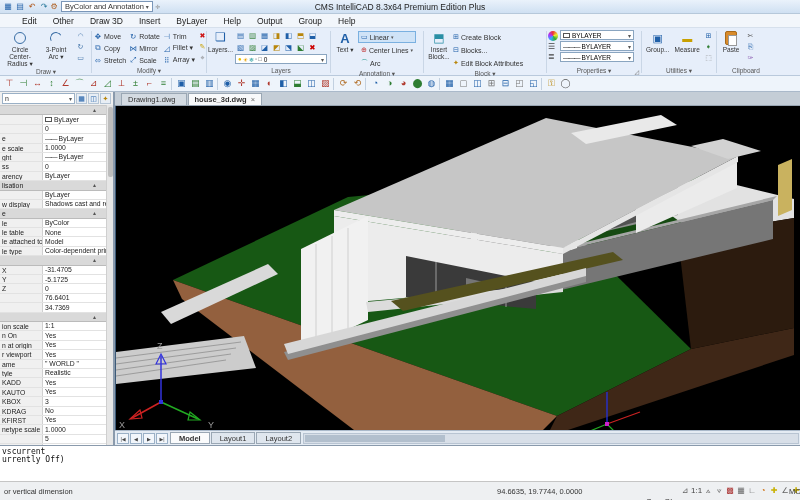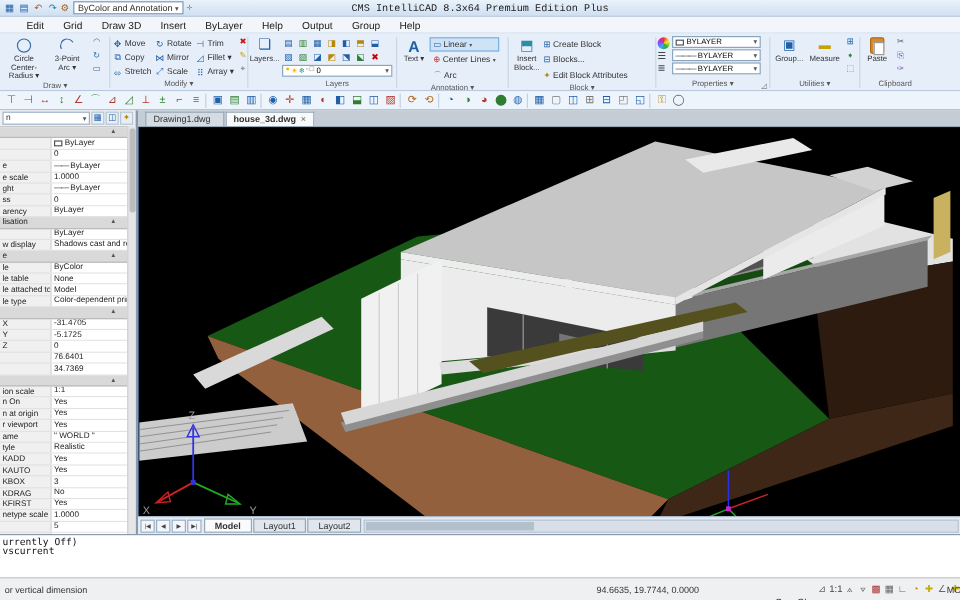--- a/index.html
+++ b/index.html
@@ -2,21 +2,21 @@
 <html><head>
 <meta charset="utf-8">
 <style>
   *{margin:0;padding:0;box-sizing:border-box;}
   html,body{width:800px;height:500px;overflow:hidden;font-family:"Liberation Sans",sans-serif;background:#e8eef7;}
   
   .titlebar{height:14px;background:linear-gradient(#eaf2fb,#cfe0f2);border-bottom:1px solid #b6c8da;display:flex;align-items:center;position:relative;font-size:8px;color:#333;}
   .qat{display:flex;align-items:center;gap:2px;padding-left:3px;}
   .qic{font-size:8px;line-height:10px;width:10px;text-align:center;}
   .wscombo{display:flex;align-items:center;gap:2px;background:#fff;border:1px solid #7a96b8;height:11px;padding:0 3px;margin-left:2px;font-size:7.5px;}
-  .apptitle{position:absolute;left:0;right:0;text-align:center;font-size:8.5px;color:#222;pointer-events:none;font-family:Liberation Mono, monospace;}
+  .apptitle{position:absolute;left:0;right:0;text-align:center;font-size:8.5px;color:#222;pointer-events:none;}
   
   .menubar{height:14px;background:#f2f6fb;border-bottom:1px solid #d6e0ec;display:flex;align-items:center;padding-left:14px;}
   .menuitem{font-size:8.5px;color:#222;padding:0 8px;}
   
   .ribbon{height:48px;background:#e6eefa;border-bottom:1px solid #b9c9dc;display:flex;align-items:stretch;padding:1px 2px 0 2px;}
   .rgroup{display:flex;flex-direction:column;}
   .rbody{flex:1;display:flex;align-items:flex-start;padding-top:1px;}
   .rlabel{height:9px;font-size:6.5px;text-align:center;color:#555;line-height:9px;}
   .rsep{width:1px;background:#c9d6e6;margin:2px 1px;}
   .bigbtn{width:36px;display:flex;flex-direction:column;align-items:center;font-size:6.5px;color:#333;text-align:center;line-height:7px;}
@@ -114,21 +114,21 @@
     <span>ByColor and Annotation</span>
     <span style="font-size:6px;color:#555">▾</span>
   </div>
   <span class="qic" style="color:#888;font-size:6px">✛</span>
   <div class="apptitle">CMS IntelliCAD 8.3x64 Premium Edition Plus</div>
 </div>
 
 <div class="menubar">
 
 <span class="menuitem">Edit</span>
-    <span class="menuitem">Grid</span>
+    <span class="menuitem">Other</span>
     <span class="menuitem">Draw 3D</span>
     <span class="menuitem">Insert</span>
     <span class="menuitem">ByLayer</span>
     <span class="menuitem">Help</span>
     <span class="menuitem">Output</span>
     <span class="menuitem">Group</span>
     <span class="menuitem">Help</span>
   </div>
 
 <div class="ribbon">
@@ -833,22 +833,22 @@
         </span>
       <div class="hscroll">
           <div class="thumb"></div>
         </div>
     </div>
   </div>
 </div>
 
 <div class="cmd">
 
+    <div>vscurrent</div>
     <div>urrently Off)</div>
-    <div>vscurrent</div>
   </div>
 
 <div class="status">
   <span class="hint">or vertical dimension</span>
   <span class="coords">94.6635, 19.7744, 0.0000</span>
   <span class="renderer">OpenGL</span>
   <span class="sicons">
 
   <span class="sic" style="color: rgb(102, 102, 102);">⊿</span>
       <span class="sic" style="color: rgb(68, 68, 68);">1:1</span>

